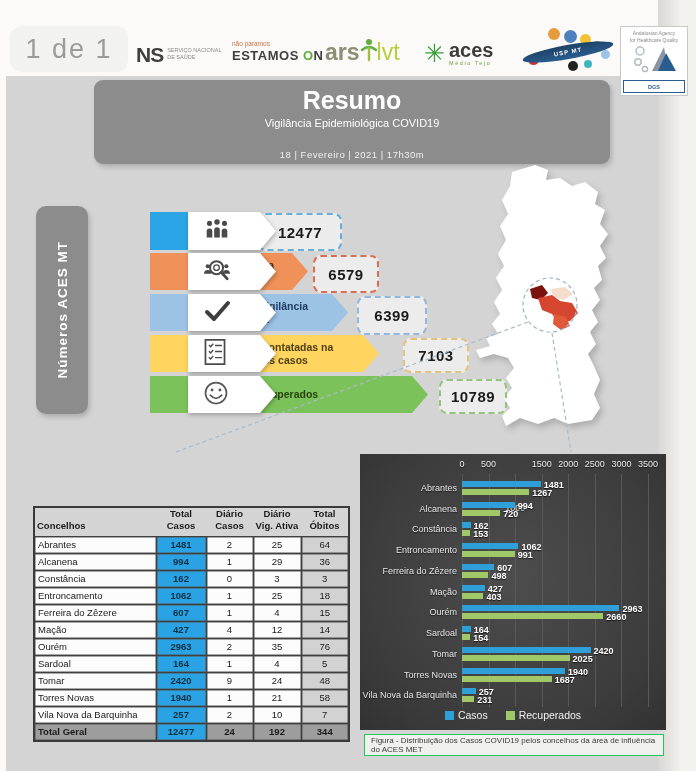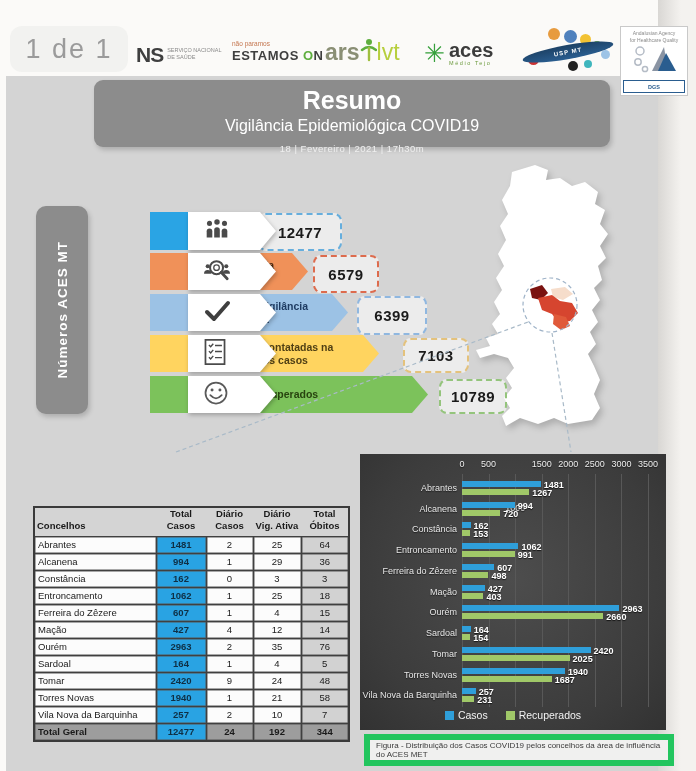--- a/index.html
+++ b/index.html
@@ -33,25 +33,25 @@
   .usp-band{position:absolute;left:0;top:17px;width:92px;height:14px;border-radius:50%;
     background:linear-gradient(180deg,#1d4266,#2a5d8f);transform:rotate(-10deg);
     display:flex;align-items:center;justify-content:center;color:#fff;font-size:6px;font-weight:bold;letter-spacing:1px;}
   .acsa{position:absolute;left:620px;top:26px;width:66px;height:68px;background:#fff;
     border:1px solid #c9c9c9;z-index:5;text-align:center;}
   .acsa-line{font-size:5px;color:#8a8a8a;line-height:1.3;}
   .acsa-bar{position:absolute;left:2px;bottom:2px;right:2px;height:11px;border:1px solid #2a5d8f;
     display:flex;align-items:center;justify-content:center;gap:2px;color:#2a5d8f;font-size:5.5px;font-weight:bold;}
 
   
-  .resumo{position:absolute;left:94px;top:80px;width:516px;height:67px;background:#8c8c8c;
+  .resumo{position:absolute;left:94px;top:80px;width:516px;height:84px;background:#8c8c8c;
     border-radius:9px;color:#fff;text-align:center;box-shadow:2px 3px 5px rgba(0,0,0,.18);}
   .resumo .t{font-size:25px;font-weight:bold;margin-top:6px;}
-  .resumo .s{font-size:16px;margin-top:2px;}
-  .resumo .d{font-size:9.5px;margin-top:8px;color:#efefef;letter-spacing:.5px;}
+  .resumo .s{font-size:11px;margin-top:2px;}
+  .resumo .d{font-size:9.5px;margin-top:20px;color:#efefef;letter-spacing:.5px;}
 
   
   .sidebar{position:absolute;left:36px;top:206px;width:52px;height:208px;background:#8c8c8c;
     border-radius:10px;display:flex;align-items:center;justify-content:center;
     box-shadow:2px 3px 5px rgba(0,0,0,.18);}
   .sidebar span{writing-mode:vertical-rl;transform:rotate(180deg);color:#fff;
     font-size:13.5px;font-weight:bold;letter-spacing:1px;}
 
   
   .kpi-banner{position:absolute;left:94px;width:88px;background:#fff;
@@ -91,21 +91,21 @@
     text-shadow:0 1px 1px rgba(0,0,0,.6);}
   .grid{position:absolute;top:20px;height:233px;width:1px;background:#585858;}
   .cat{position:absolute;left:0;width:97px;text-align:right;font-size:9px;color:#e6e6e6;
     text-shadow:0 1px 1px rgba(0,0,0,.6);}
   .bar{position:absolute;height:6px;}
   .val{position:absolute;font-size:9px;font-weight:bold;color:#fff;text-shadow:0 1px 1px rgba(0,0,0,.7);}
   .legend{position:absolute;left:0;top:255px;width:100%;display:flex;justify-content:center;gap:18px;}
   .legend .li{display:flex;align-items:center;gap:4px;font-size:10.5px;color:#f2f2f2;}
   .legend .sw{width:9px;height:9px;display:inline-block;}
   .fig-cap{position:absolute;left:364px;top:734px;width:292px;height:20px;background:#f0f0ef;
-    border:6px solid #22c55e;display:flex;align-items:center;padding-left:6px;font-size:8px;color:#3a3a3a;}
+    border:1px solid #22c55e;display:flex;align-items:center;padding-left:6px;font-size:8px;color:#3a3a3a;}
 </style>
 </head>
 <body>
 
 <div class="stage">
   <div class="right-strip"></div>
   <div class="doc"></div>
 
   <div class="pager">1 de 1</div>
 

